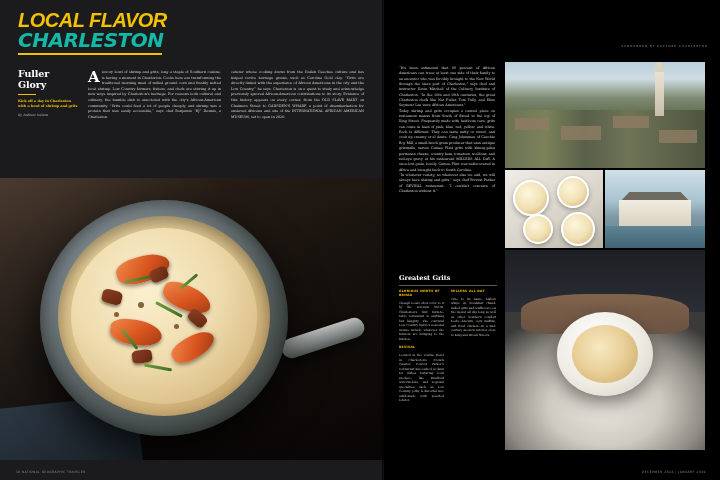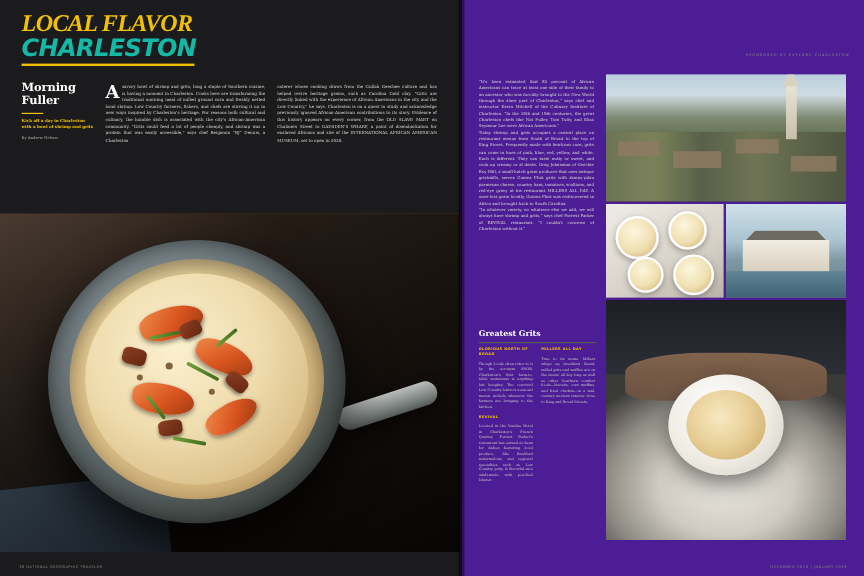--- a/index.html
+++ b/index.html
@@ -20,33 +20,33 @@
   
   .page-left {
     position: relative;
     width: 384px; height: 480px;
     background: #1b1b1d;
     overflow: hidden;
   }
   .page-right {
     position: relative;
     width: 336px; height: 480px;
-    background: #4c1d95;
+    background: #000000;
     overflow: hidden;
     border-left: 1px solid #000;
   }
 
   
   .masthead {
     position: absolute;
     left: 18px; top: 10px;
     width: 250px;
   }
   .mh-line1 {
-    font-family: Liberation Serif, serif;
+    font-family: Liberation Sans, sans-serif;
     font-weight: bold;
     font-style: italic;
     font-size: 20px;
     letter-spacing: -0.5px;
     color: #f2c200;
     line-height: 1.02;
     text-transform: uppercase;
   }
   .mh-line2 {
     font-family: "DejaVu Sans", sans-serif;
@@ -398,21 +398,21 @@
 
   <div class="page-left">
 
     <div class="masthead">
       <div class="mh-line1">LOCAL FLAVOR</div>
       <div class="mh-line2">CHARLESTON</div>
       <div class="mh-rule"></div>
     </div>
 
     <div class="hl-block">
-      <div class="hl-title">Morning Fuller</div>
+      <div class="hl-title">Fuller Glory</div>
       <div class="hl-rule"></div>
       <div class="hl-dek">Kick off a day in Charleston with a bowl of shrimp and grits</div>
       <div class="hl-byline">By Andrew Nelson</div>
     </div>
 
     <div class="lcols">
       <div class="lcol">
         <div class="bodytext"><span class="dropcap">A</span><span>savory bowl of shrimp and grits, long a staple of Southern cuisine, is having a moment in Charleston. Cooks here are transforming the traditional morning meal of milled ground corn and freshly netted local shrimp. Low Country farmers, fishers, and chefs are stirring it up in new ways inspired by Charleston's heritage. For reasons both cultural and culinary, the humble dish is associated with the city's African-American community. “Grits could feed a lot of people cheaply, and shrimp was a protein that was easily accessible,” says chef Benjamin “BJ” Dennis, a Charleston</span></div>
       </div>
       <div class="lcol">

